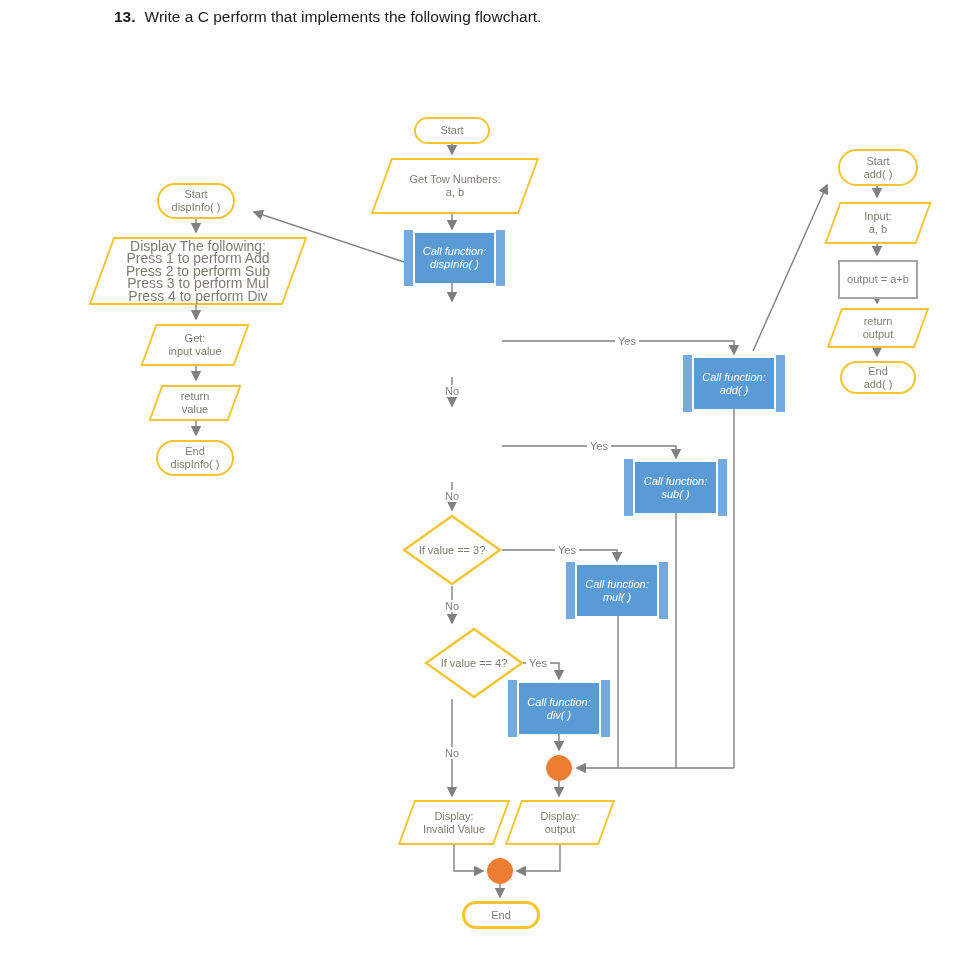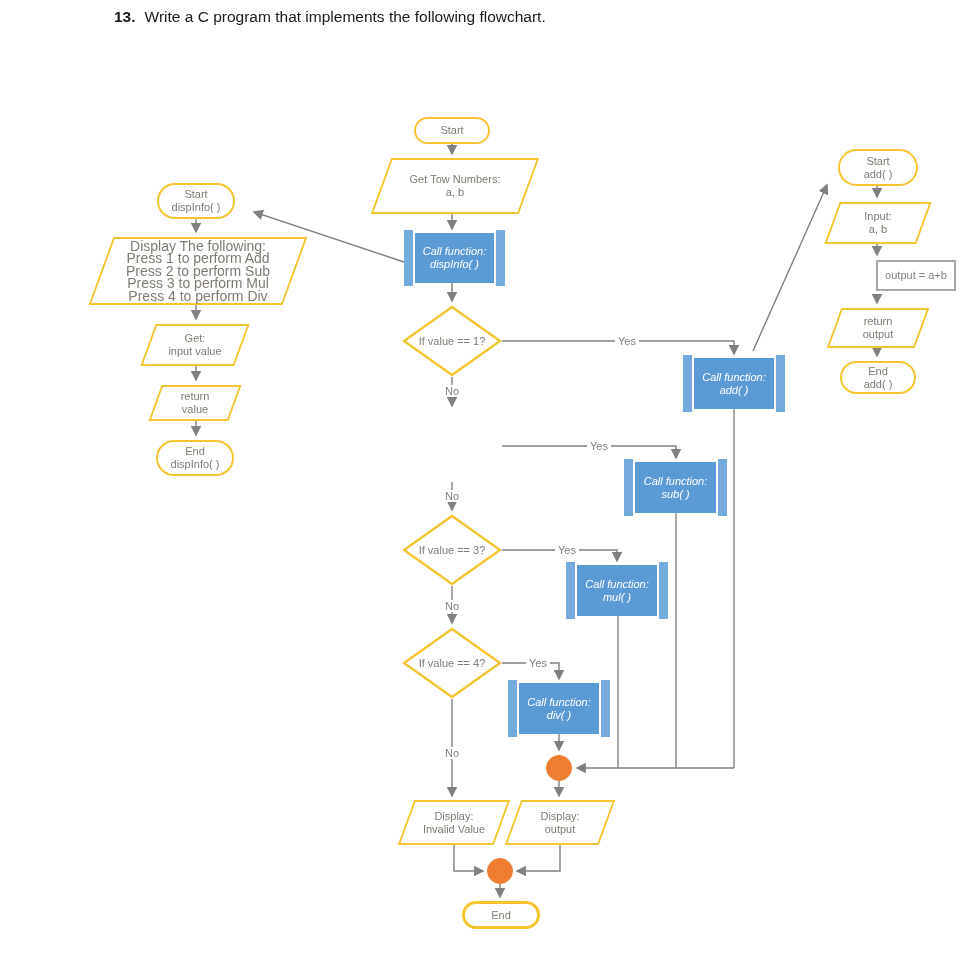--- a/index.html
+++ b/index.html
@@ -100,53 +100,47 @@
       <path d="M196,421 L196,435" marker-end="url(#ah)"></path>
 
       <path d="M877,186 L877,197" marker-end="url(#ah)"></path>
       <path d="M877,244 L877,255" marker-end="url(#ah)"></path>
       <path d="M877,295 L877,303" marker-end="url(#ah)"></path>
       <path d="M877,348 L877,356" marker-end="url(#ah)"></path>
     </g>
   </svg>
 
   <div class="title">
-    <span class="num">13.</span><span>Write a C program that implements the following flowchart.</span>
+    <span class="num">13.</span><span>Write a C perform that implements the following flowchart.</span>
   </div>
 
   <div class="node term" style="left:414px;top:117px;width:76px;height:27px;">
     <span class="ml">Start</span>
     </div>
 
   <div class="node para" style="left:370px;top:158px;width:170px;height:56px;--sk:11px;">
     <span class="ml">Get Tow Numbers:
 a, b</span>
     </div>
 
   <div class="node predef" style="left:404px;top:233px;width:101px;height:50px;">
     <span class="ml">Call function:
 dispInfo( )</span>
     </div>
 
-  <div class="node diamond" style="left:402px;top:305px;width:100px;height:72px;">
-    <svg viewBox="0 0 100 72">
-        <polygon points="50,2 98,36 50,70 2,36" fill="#fff" stroke="#F5C431" stroke-width="2.5"></polygon>
-      </svg>
-    <span>If value == 1?</span>
-    </div>
 
 
   <div class="node diamond" style="left:402px;top:514px;width:100px;height:72px;">
     <svg viewBox="0 0 100 72">
         <polygon points="50,2 98,36 50,70 2,36" fill="#fff" stroke="#F5C431" stroke-width="2.5"></polygon>
       </svg>
     <span>If value == 3?</span>
     </div>
 
-  <div class="node diamond" style="left:402px;top:627px;width:100px;height:72px;text-align:right;">
+  <div class="node diamond" style="left:424px;top:627px;width:100px;height:72px;text-align:right;">
     <svg viewBox="0 0 100 72">
         <polygon points="50,2 98,36 50,70 2,36" fill="#fff" stroke="#F5C431" stroke-width="2.5"></polygon>
       </svg>
     <span>If value == 4?</span>
     </div>
 
   <div class="cond-label" style="left:627px;top:341px;">Yes</div>
   <div class="cond-label" style="left:599px;top:446px;">Yes</div>
   <div class="cond-label" style="left:567px;top:550px;">Yes</div>
   <div class="cond-label" style="left:538px;top:663px;">Yes</div>
@@ -220,21 +214,21 @@
   <div class="node term" style="left:838px;top:149px;width:80px;height:37px;">
     <span class="ml">Start
 add( )</span>
     </div>
 
   <div class="node para" style="left:824px;top:202px;width:108px;height:42px;--sk:8px;">
     <span class="ml">Input:
 a, b</span>
     </div>
 
-  <div class="node proc" style="left:876px;top:260px;width:80px;height:31px;">
+  <div class="node proc" style="left:838px;top:260px;width:80px;height:39px;">
     <span class="ml">output = a+b</span>
     </div>
 
   <div class="node para" style="left:826px;top:308px;width:104px;height:40px;--sk:8px;">
     <span class="ml">return
 output</span>
     </div>
 
   <div class="node term" style="left:840px;top:361px;width:76px;height:33px;">
     <span class="ml">End

